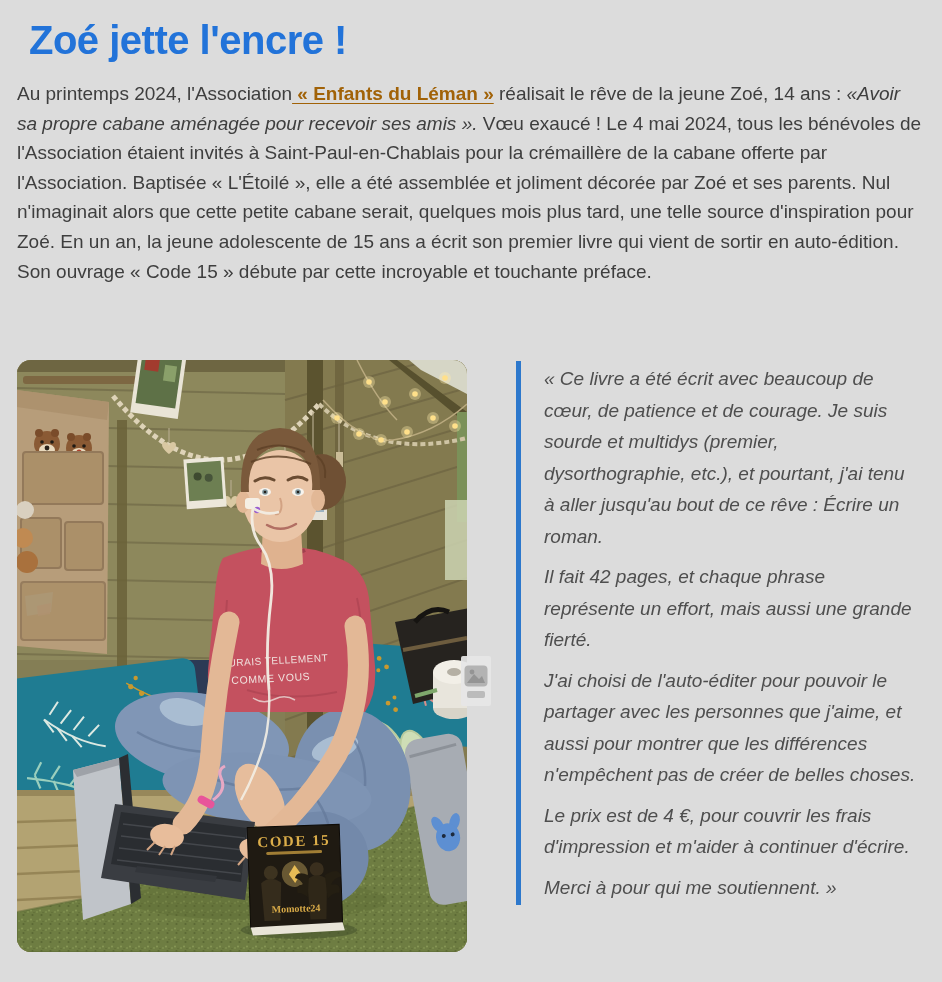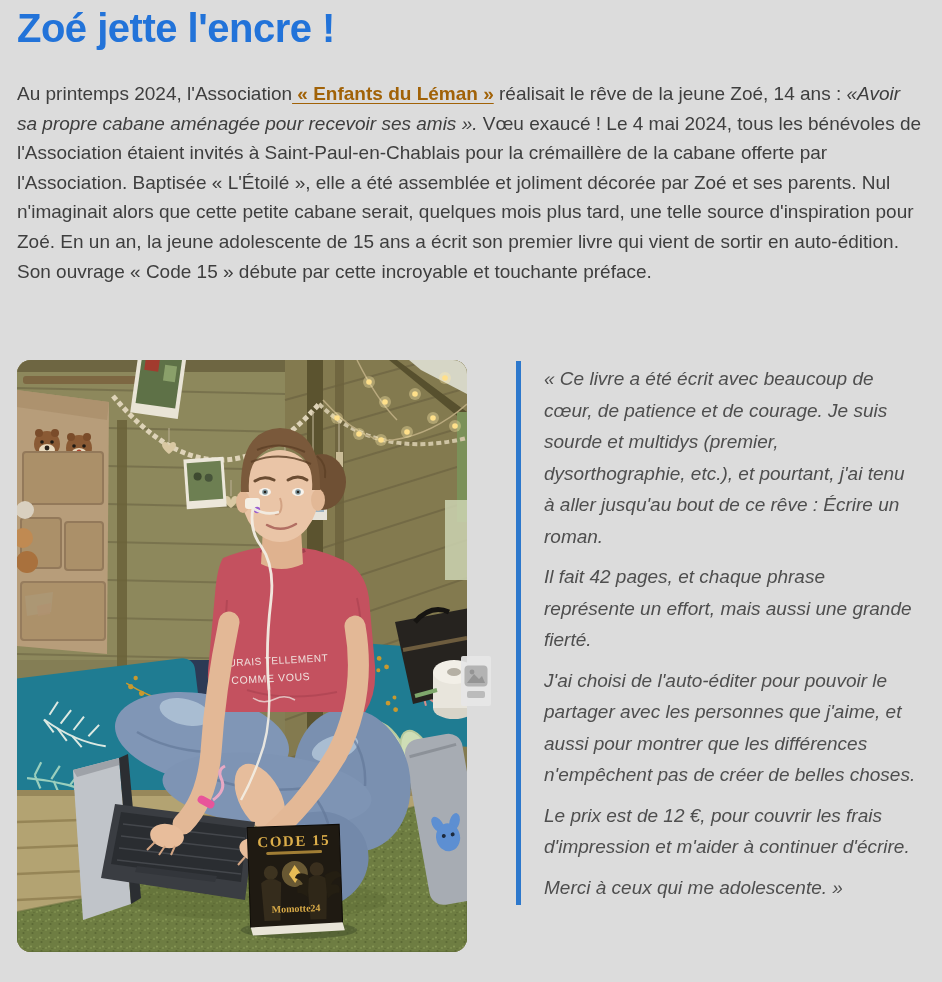--- a/index.html
+++ b/index.html
@@ -1,18 +1,18 @@
 <!DOCTYPE html>
 <html lang="fr"><head>
 <meta charset="utf-8">
 <style>
   *{box-sizing:border-box}
   html,body{margin:0;padding:0}
   body{width:942px;height:982px;background:#dcdcdc;font-family:"Liberation Sans",sans-serif;position:relative;overflow:hidden;color:#3e3e3e}
-  h1.title{position:absolute;left:17px;top:6px;margin:0;font-size:40px;font-weight:800;color:#2273d9;letter-spacing:-.5px}
+  h1.title{position:absolute;left:17px;top:6px;margin:12px;font-size:40px;font-weight:800;color:#2273d9;letter-spacing:-.5px}
   .intro{position:absolute;left:17px;top:79px;width:906px;margin:0;font-size:19px;line-height:29.6px;color:#3e3e3e}
   .intro a{color:#a16207;font-weight:700;text-decoration:underline;text-underline-offset:3px}
   .intro .b{font-weight:400}
   .intro .i{font-style:italic}
   figure.photo{position:absolute;left:17px;top:360px;width:450px;height:592px;margin:0;border-radius:14px;overflow:hidden;background:#8d885c}
   figure.photo svg{display:block;width:100%;height:100%;font-family:"Liberation Sans",sans-serif}
   blockquote.quote{position:absolute;left:516px;top:361px;width:404px;margin:0;padding:2px 0 2px 23px;border-left:5px solid #2d78cc;font-style:italic;font-size:19px;line-height:31.5px;color:#4e4e4e}
   .quote p{margin:0 0 9px 0}
   .quote p:last-child{margin-bottom:0}
   .img-ph{position:absolute;left:461px;top:656px;width:30px;height:50px;background:#e7e7e7;opacity:.93;display:flex;flex-direction:column;align-items:center;justify-content:center;gap:4px;border-radius:2px}
@@ -385,17 +385,17 @@
       <circle cx="8" cy="7" r="2.4" fill="#8f8f8f"></circle>
       <polygon points="3,18 10,9 15,14 18,11 21,18" fill="#8f8f8f"></polygon>
     </svg>
     <div class="bar"></div>
   </div>
 
   <blockquote class="quote">
     <p>« Ce livre a été écrit avec beaucoup de cœur, de patience et de courage. Je suis sourde et multidys (premier, dysorthographie, etc.), et pourtant, j'ai tenu à aller jusqu'au bout de ce rêve : Écrire un roman.</p>
     <p>Il fait 42 pages, et chaque phrase représente un effort, mais aussi une grande fierté.</p>
     <p>J'ai choisi de l'auto-éditer pour pouvoir le partager avec les personnes que j'aime, et aussi pour montrer que les différences n'empêchent pas de créer de belles choses.</p>
-    <p>Le prix est de 12 €, pour couvrir les frais d'impression et m'aider à continuer d'écrire.</p>
-    <p>Merci à ceux qui me adolescente. »</p>
+    <p>Le prix est de 4 €, pour couvrir les frais d'impression et m'aider à continuer d'écrire.</p>
+    <p>Merci à pour qui me soutiennent. »</p>
   </blockquote>
 
 </main>
 
 </body></html>

